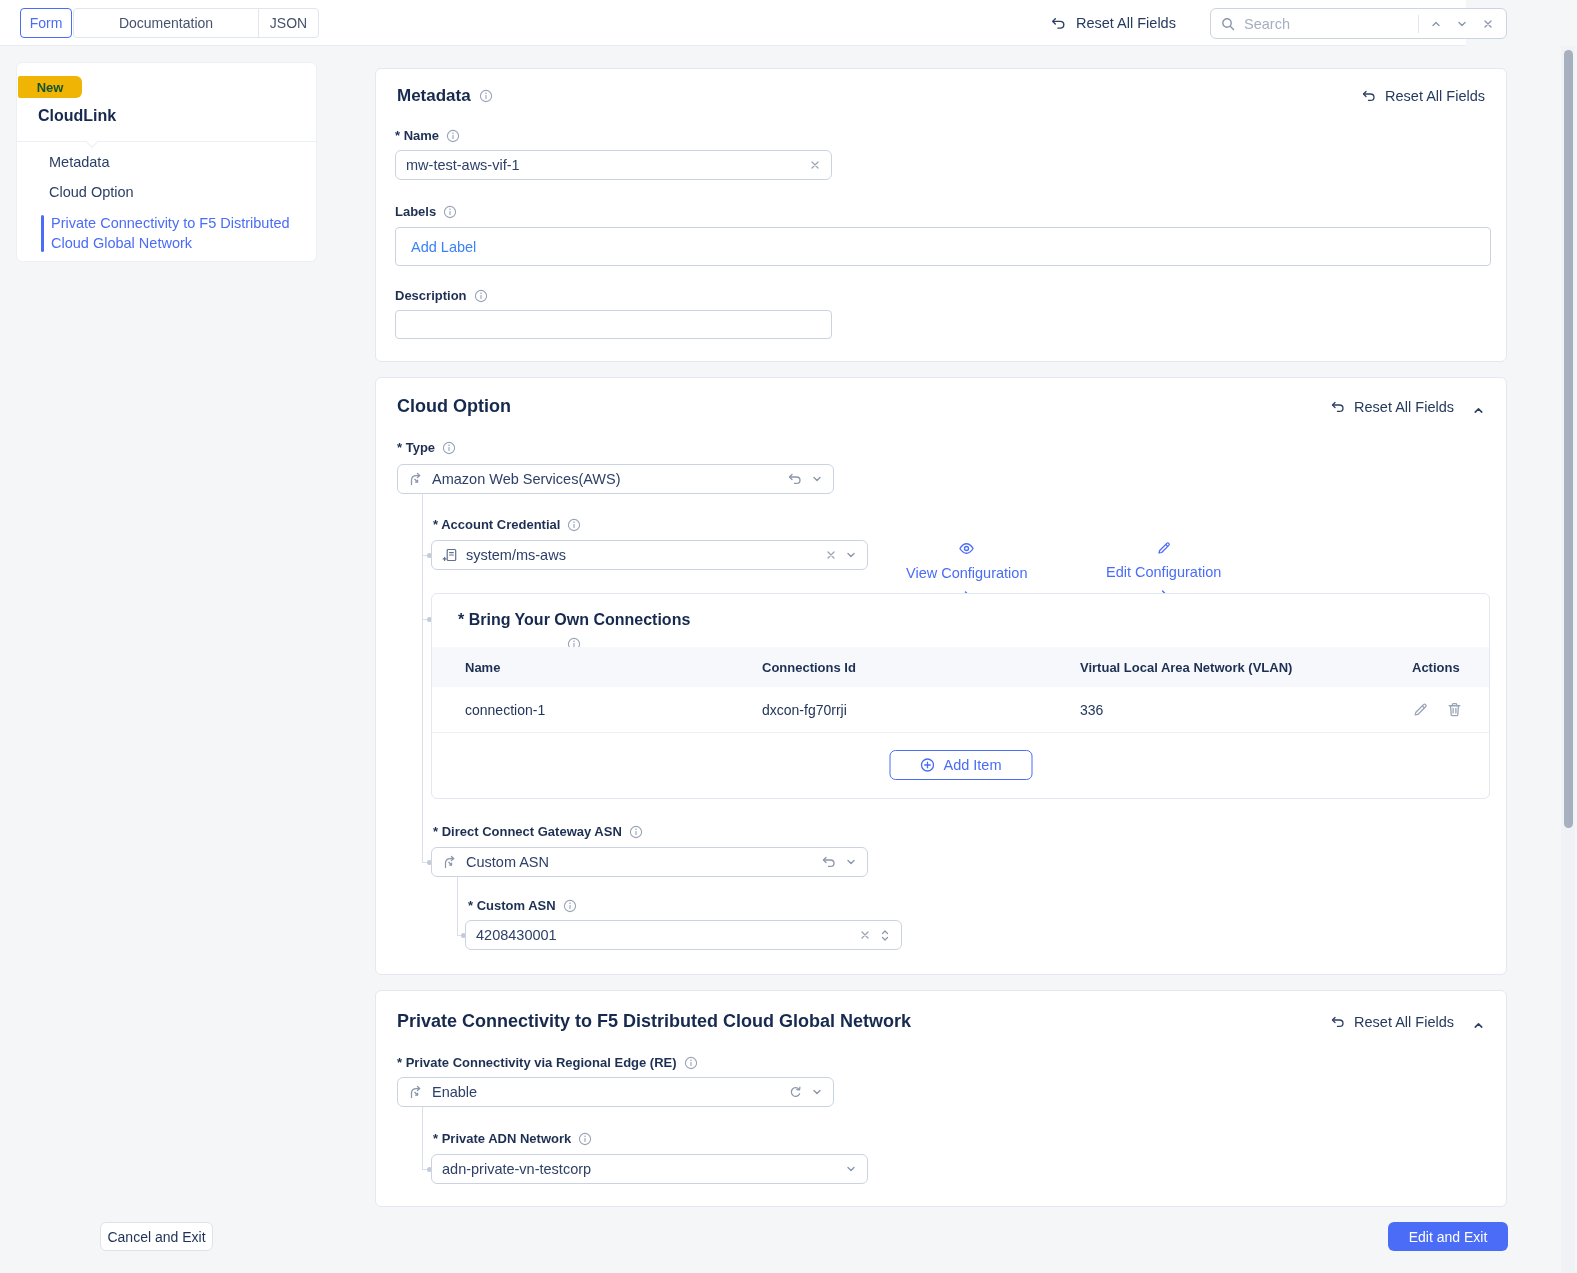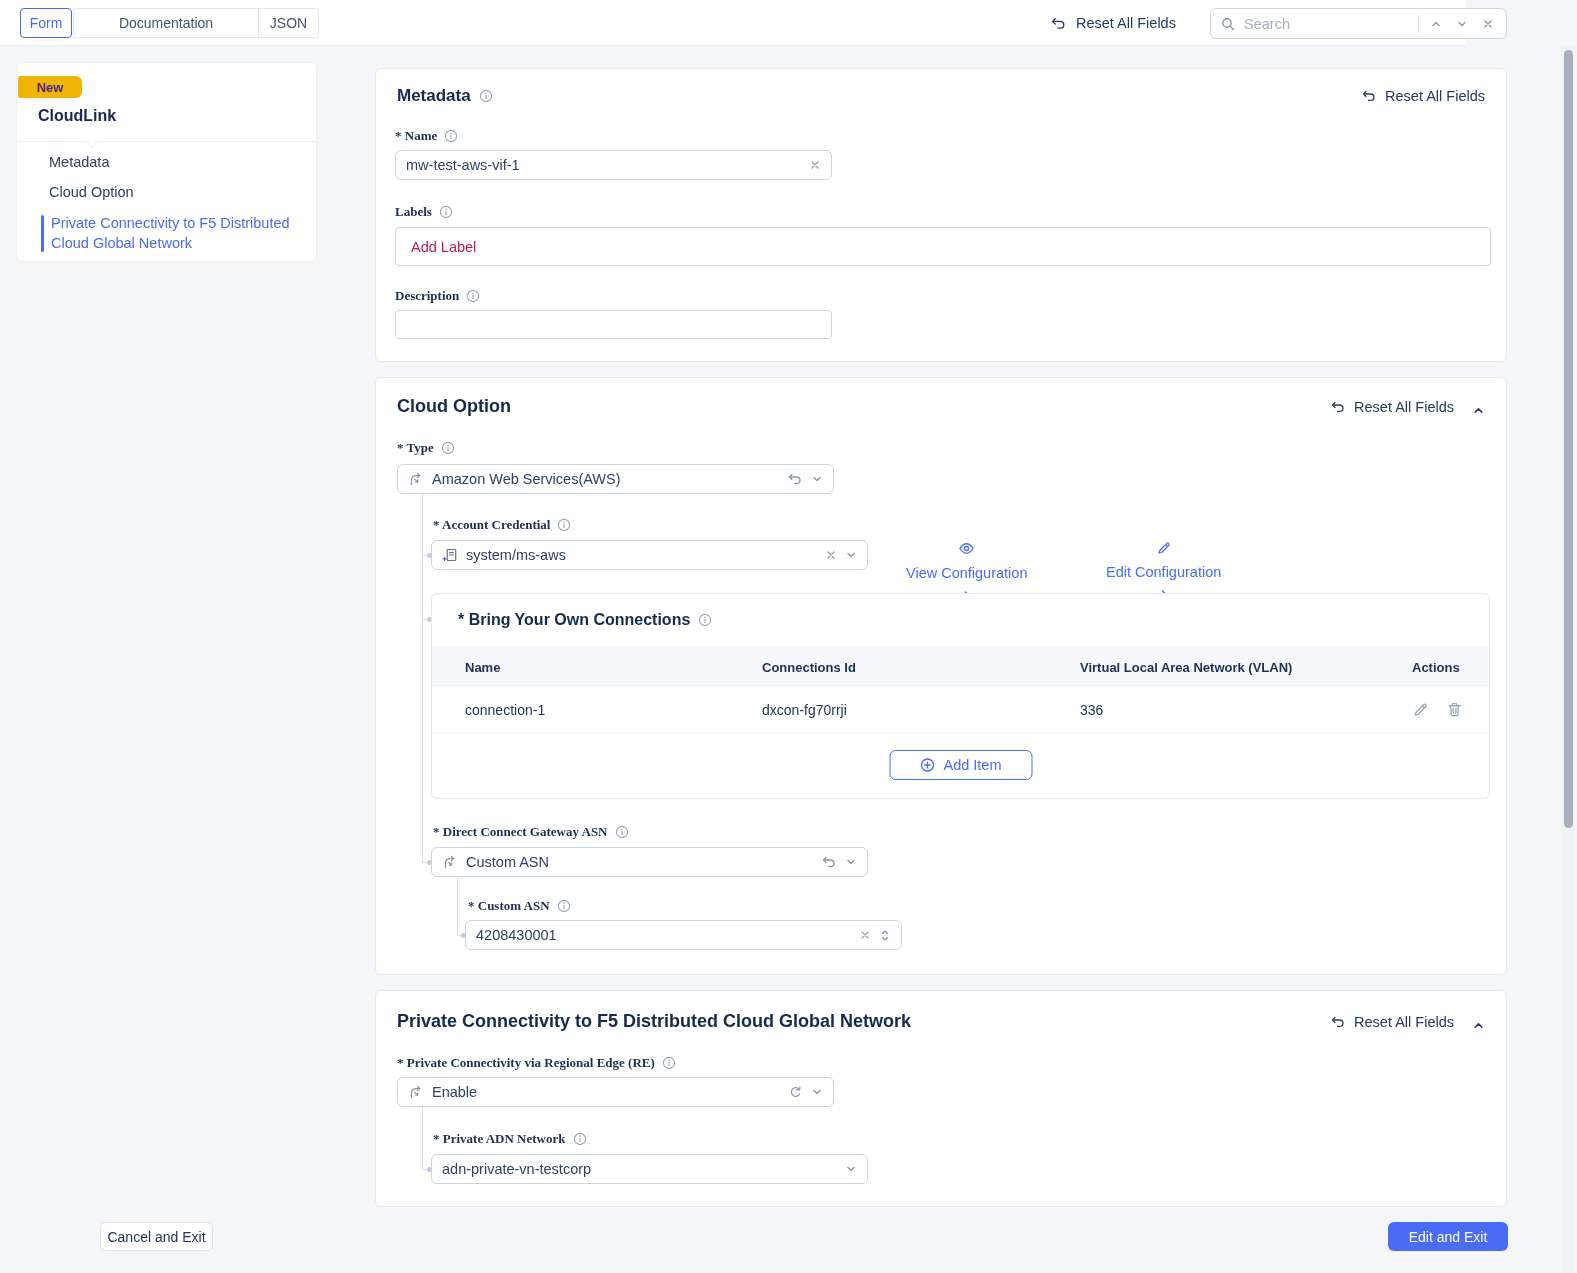--- a/index.html
+++ b/index.html
@@ -19,49 +19,49 @@
   .topbar-reset { position:absolute; left:1050px; top:0; height:46px; display:flex; align-items:center; gap:9px; color:#243a5e; font-size:14.5px; cursor:pointer; }
   .searchbox { position:absolute; left:1210px; top:8px; width:297px; height:31px; border:1px solid #ccd4e2; border-radius:6px; background:#fff;
     display:flex; align-items:center; padding:0 9px; gap:8px; }
   .search-input { flex:1; border:none; outline:none; font-size:14.5px; color:#2e4168; min-width:0; font-family:inherit; background:transparent; }
   .search-input::placeholder { color:#a5afc1; }
   .search-divider { width:1px; height:18px; background:#e1e5ee; }
   .sb-ic { display:flex; align-items:center; cursor:pointer; padding:0 3px; }
   
   .side-card { position:absolute; left:16px; top:62px; width:301px; height:200px; background:#fff; border:1px solid #edeff4; border-radius:6px; }
   .badge-new { position:absolute; left:1px; top:13px; width:64px; height:22px; background:#f0b404; border-radius:2px 6px 6px 2px;
-    color:#4c1d95; font-size:13px; font-weight:700; display:flex; align-items:center; justify-content:center; }
+    color:#14532d; font-size:13px; font-weight:700; display:flex; align-items:center; justify-content:center; }
   .side-title { position:absolute; left:21px; top:44px; font-size:16px; font-weight:700; color:#17294e; }
   .side-div { position:absolute; left:0; top:78px; width:100%; height:1px; background:#eceff5; }
   .side-notch { position:absolute; left:70px; top:73px; width:10px; height:10px; background:#fff; border-right:1px solid #eceff5; border-bottom:1px solid #eceff5; transform:rotate(45deg); }
   .nav-item { position:absolute; left:32px; font-size:14.5px; color:#2b3e63; cursor:pointer; }
   .nav-active { position:absolute; left:34px; top:150px; width:260px; font-size:14.5px; line-height:20px; color:#4a6cf7; cursor:pointer; }
   .nav-bar { position:absolute; left:24px; top:152px; width:3px; height:37px; background:#4a6cf7; border-radius:2px; }
   
   .card { position:absolute; left:375px; width:1132px; background:#fff; border:1px solid #e5e8f0; border-radius:6px; }
   .card-head { position:absolute; left:21px; display:flex; align-items:center; gap:8px; }
   .t-md { font-size:17px; font-weight:600; color:#16294e; }
   .t-lg { font-size:18px; font-weight:700; color:#16294e; }
   .reset-btn { position:absolute; display:flex; align-items:center; gap:8px; color:#243a5e; font-size:14.5px; cursor:pointer; }
   .collapse { position:absolute; cursor:pointer; display:flex; align-items:center; }
-  .lbl { position:absolute; display:flex; align-items:center; gap:7px; font-size:13px; font-weight:700; color:#1d3054;font-family:Liberation Serif, serif; }
+  .lbl { position:absolute; display:flex; align-items:center; gap:7px; font-size:13px; font-weight:700; color:#1d3054; }
   .sel, .inp { position:absolute; height:30px; width:437px; background:#fff; border:1px solid #ccd3e0; border-radius:6px;
     display:flex; align-items:center; gap:8px; padding:0 10px; font-size:14.5px; color:#2e4168; cursor:pointer; }
   .grow { flex:1; min-width:0; }
   .txtinput { border:none; outline:none; font-size:14.5px; color:#2e4168; width:100%; font-family:inherit; background:transparent; }
   .biginp { position:absolute; height:39px; background:#fff; border:1px solid #ccd3e0; border-radius:4px; display:flex; align-items:center; padding:0 15px; }
-  .addlabel { color:#be185d; font-size:14.5px; cursor:text; }
+  .addlabel { color:#3b82f6; font-size:14.5px; cursor:text; }
   .link { position:absolute; height:30px; display:flex; align-items:center; gap:8px; color:#4a6cf7; font-size:14.5px; cursor:pointer;flex-direction:column; }
   
   .conn-v { position:absolute; width:1px; background:#d9dee8; }
   .conn-h { position:absolute; height:1px; background:#d9dee8; }
   .conn-dot { position:absolute; width:5px; height:5px; border-radius:50%; background:#c3cbd8; }
   
   .panel { position:absolute; left:55px; top:215px; width:1059px; height:206px; border:1px solid #e3e7ef; border-radius:6px; background:#fff; overflow:hidden; }
-  .panel-title { position:absolute; left:26px; top:17px; display:flex; align-items:center; gap:8px; font-size:16px; font-weight:600; color:#16294e; }
+  .panel-title { position:absolute; left:26px; top:17px; display:flex; align-items:center; gap:8px; font-size:16px; font-weight:600; color:#16294e;flex-direction:column; }
   .tbl-head { position:absolute; left:0; top:53px; width:100%; height:40px; background:#f7f8fb; display:grid;
     grid-template-columns:297px 318px 332px 1fr; align-items:center; padding-left:33px; font-size:13px; font-weight:600; color:#1d3054; }
   .tbl-row { position:absolute; left:0; top:93px; width:100%; height:46px; display:grid;
     grid-template-columns:297px 318px 332px 1fr; align-items:center; padding-left:33px; font-size:14px; color:#22365c; border-bottom:1px solid #edf0f5; }
   .row-actions { display:flex; gap:17px; align-items:center; }
   .add-item { position:absolute; left:50%; transform:translateX(-50%); top:156px; width:143px; height:30px;
     border:1px solid #4a6cf7; border-radius:6px; color:#4a6cf7; font-size:14.5px; display:flex; align-items:center; justify-content:center; gap:8px; background:#fff; cursor:pointer; }
   
   .btn-cancel { position:absolute; left:100px; top:1222px; width:113px; height:29px; background:#fff; border:1px solid #dde2ec; border-radius:6px;
     color:#1e3157; font-size:14px; display:flex; align-items:center; justify-content:center; cursor:pointer; }

